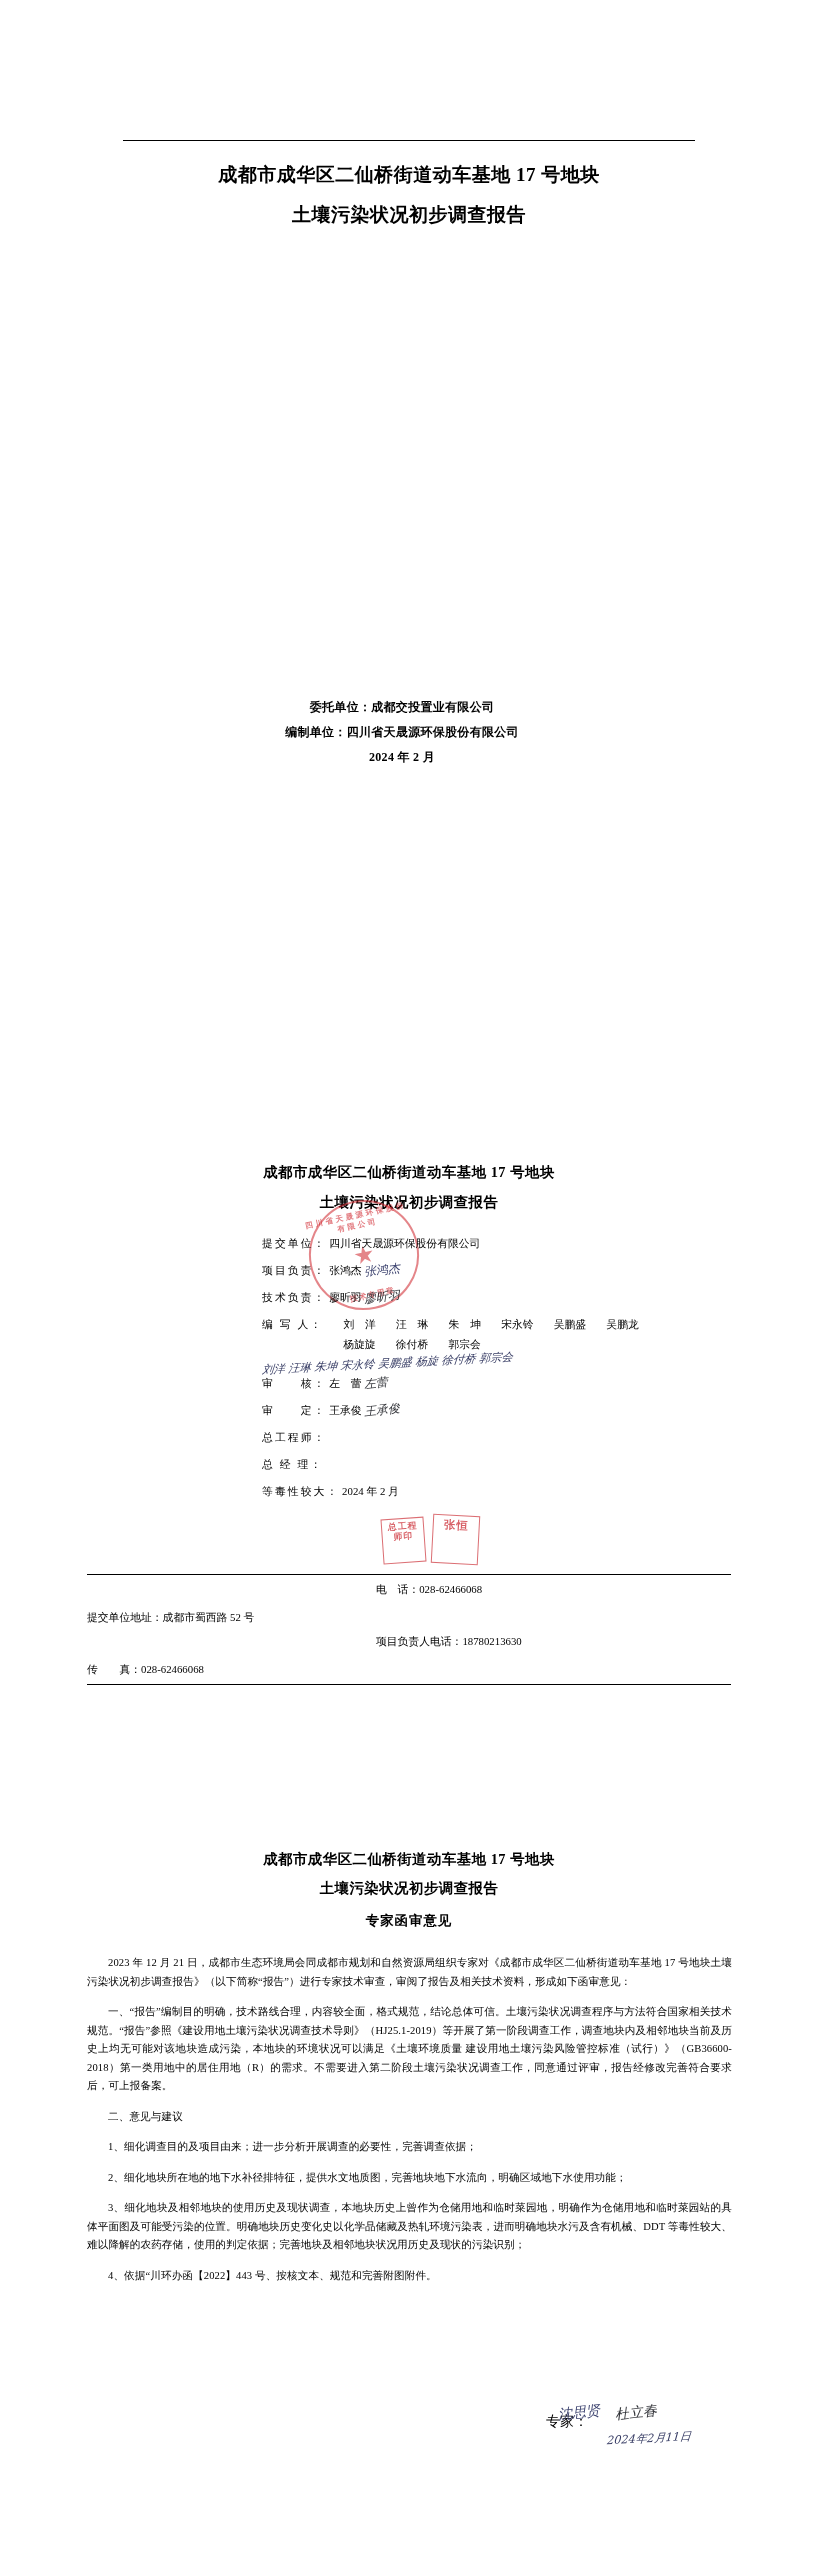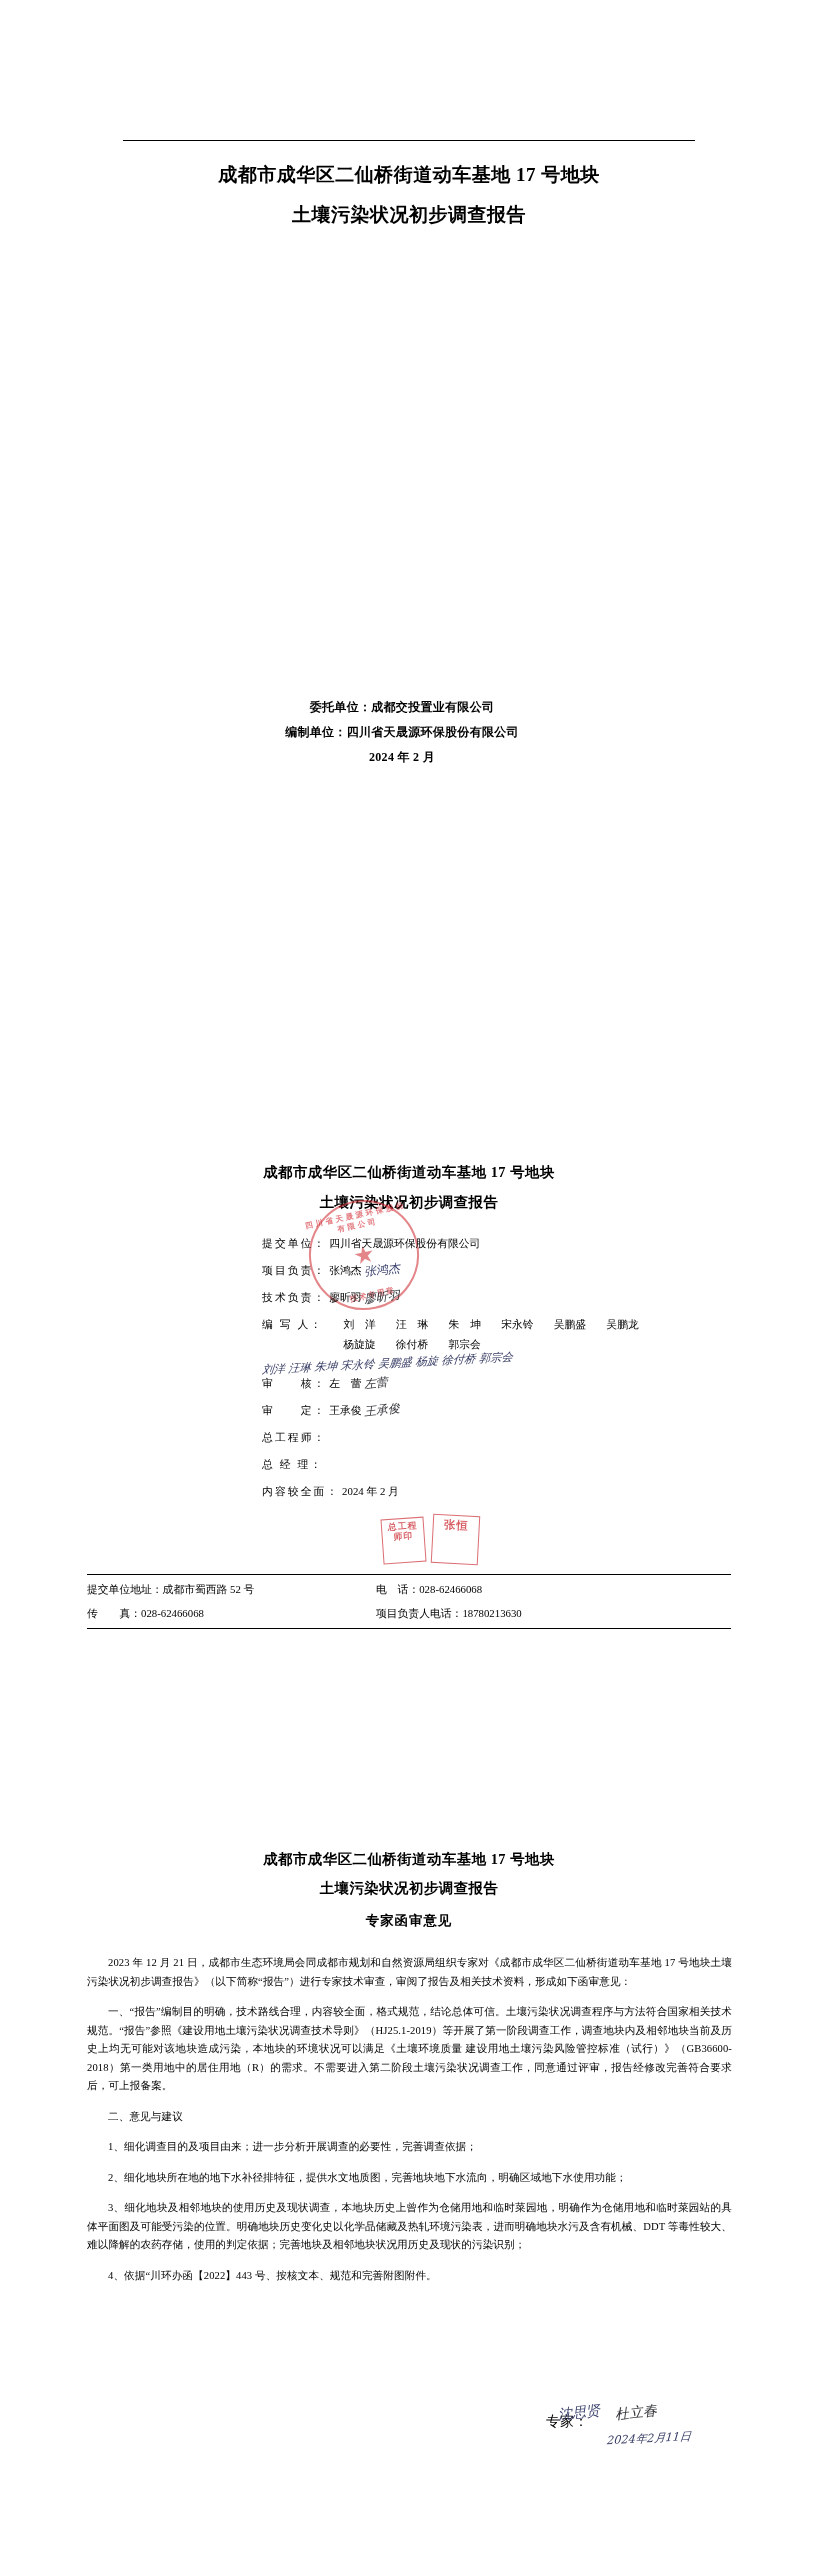--- a/index.html
+++ b/index.html
@@ -208,21 +208,21 @@
     height: 1px;
     background: #000;
     margin: 0 87px;
   }
   .contact-row {
     display: flex;
     font-size: 10.8px;
     line-height: 23px;
     padding: 3.1px 87px 0 87px;
   }
-  .contact-row .c-left { width: 289px; }
+  .contact-row .c-left { width: 289px; margin-top: 28px; }
   .contact-row .c-right { flex: 1; }
 
   
   .reviewpage {
     position: absolute;
     left: 0;
     top: 1814px;
     width: 818px;
   }
   .rev-title-wrap {
@@ -370,21 +370,21 @@
         <span class="sig-label">总工程师：</span>
         <span class="sig-value"></span>
       </div>
 
       <div class="sig-row">
         <span class="sig-label">总 经 理：</span>
         <span class="sig-value"></span>
       </div>
 
       <div class="sig-row">
-        <span class="sig-label">内容较全面：</span>
+        <span class="sig-label">等毒性较大：</span>
         <span class="sig-value">2024 年 2 月</span>
       </div>
     </div>
 
     <div class="stamp-square" id="stamp-seal-1">总工程师印</div>
     <div class="stamp-square" id="stamp-seal-2">张恒</div>
 
     <div class="contact">
       <div class="hr"></div>
       <div class="contact-row">

